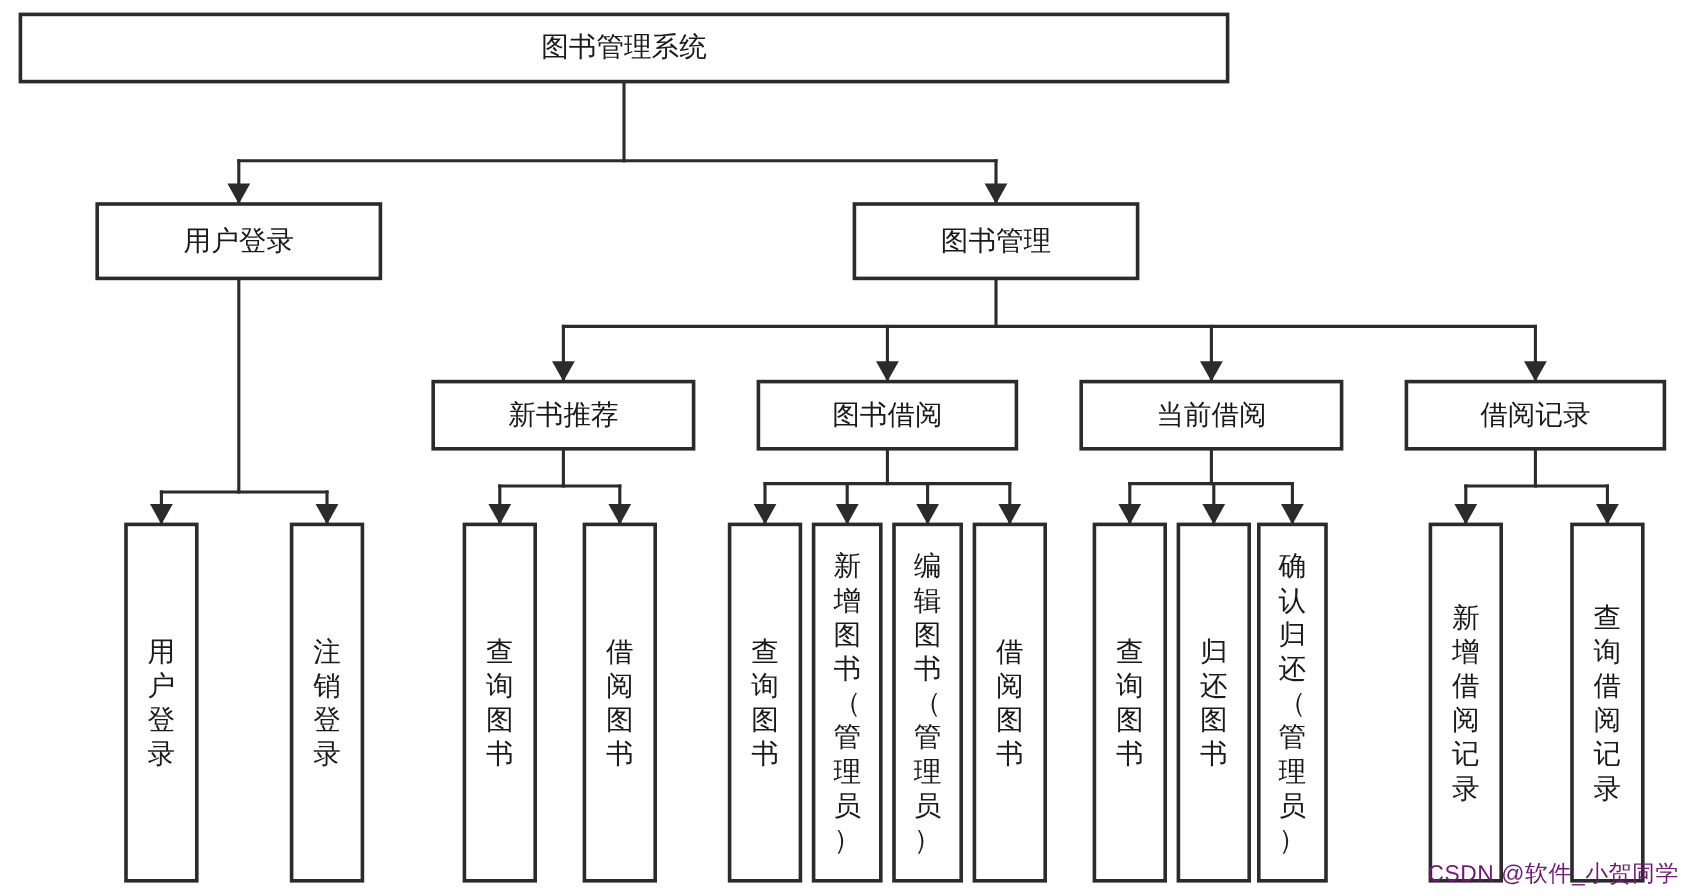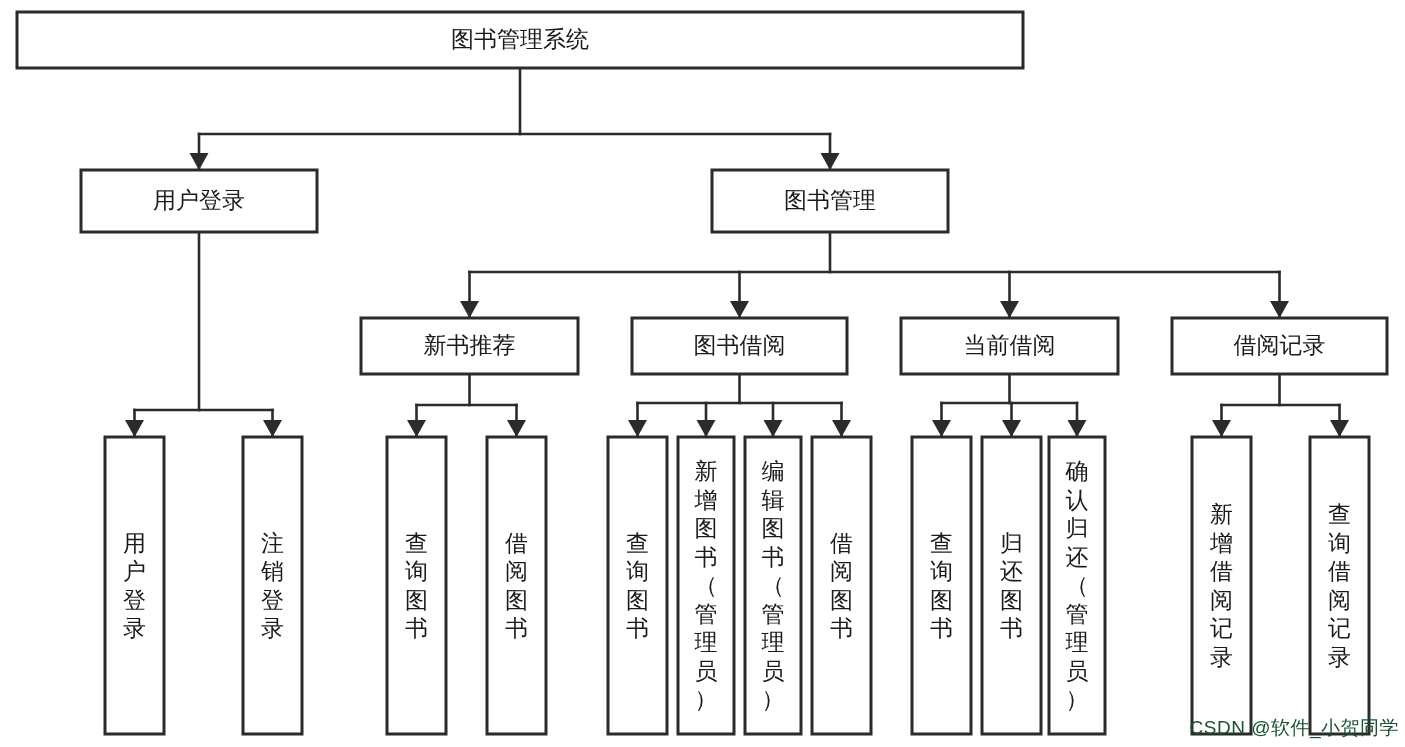--- a/index.html
+++ b/index.html
@@ -55,21 +55,21 @@
     font-size: 23px;
     fill: #1a1a1a;
     text-anchor: middle;
   }
   .watermark {
     position: absolute;
     right: 6px;
     bottom: 6px;
     font-family: "Liberation Sans", "DejaVu Sans", sans-serif;
     font-size: 19px;
-    color: #14532d;
+    color: #701a75;
     letter-spacing: 0.5px;
     white-space: nowrap;
     user-select: none;
   }
 </style>
 </head>
 <body>
 
 <div id="diagram-root">
   <svg id="tree-svg" viewBox="0 0 1405 747">

